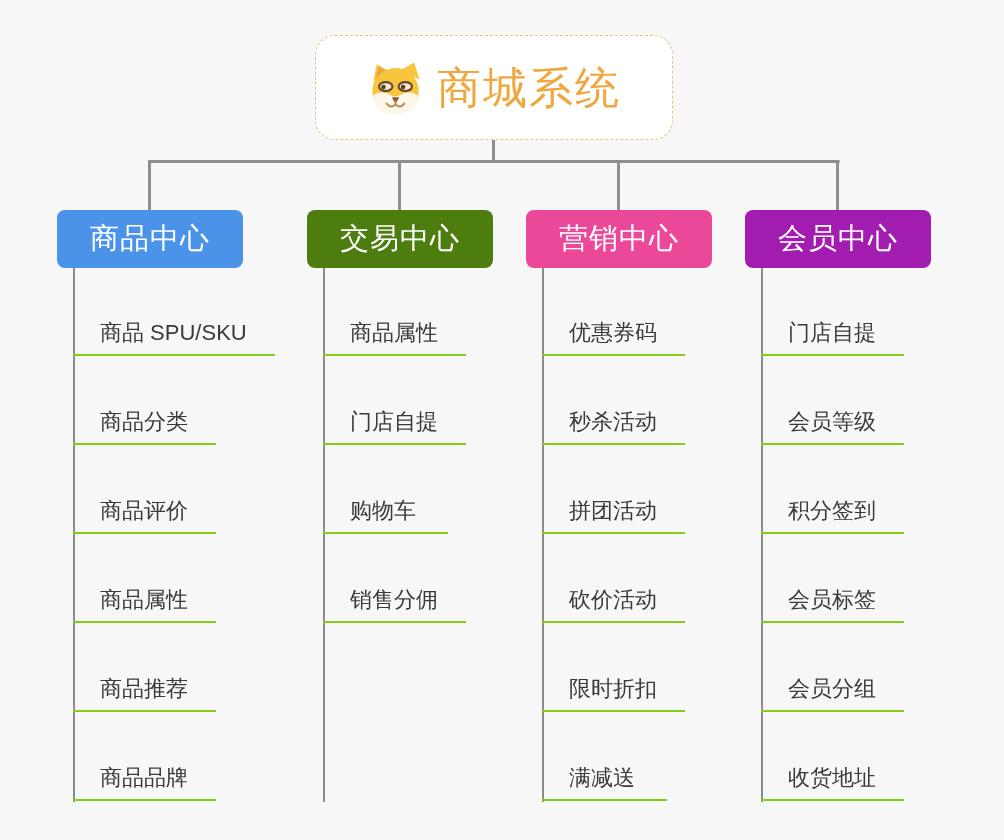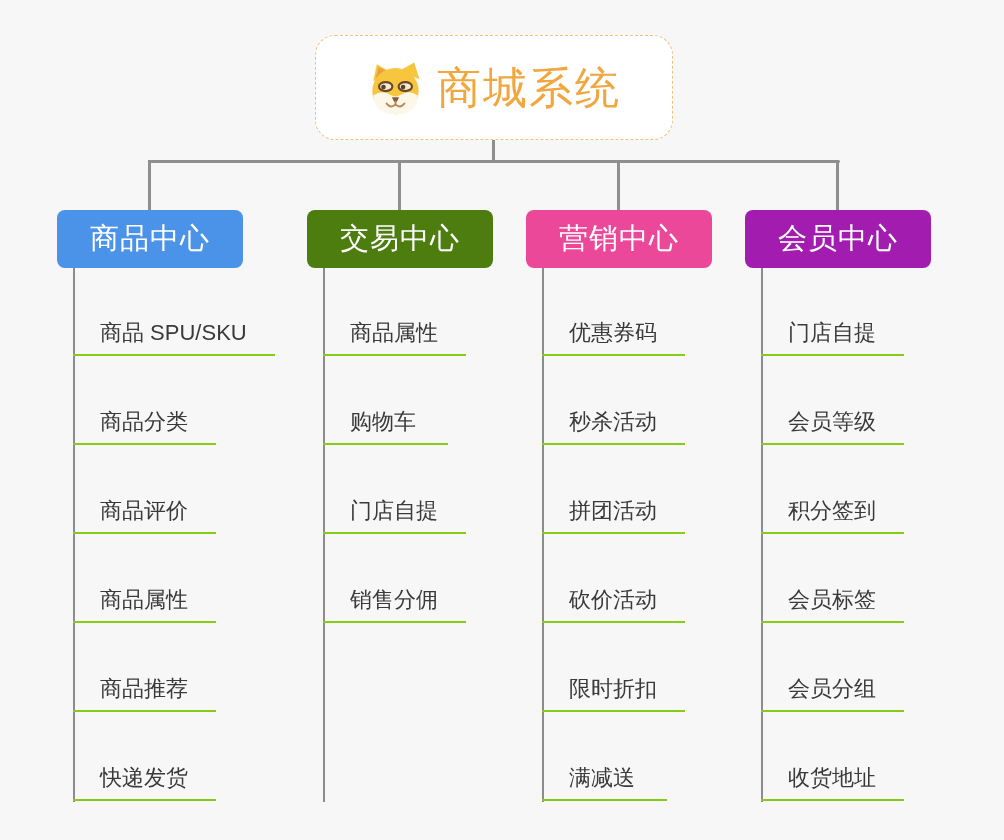--- a/index.html
+++ b/index.html
@@ -102,27 +102,27 @@
   <div class="branch b4" style="background: #a21caf;">
     <span>会员中心</span>
   </div>
 
   <div class="col c1">
     <div class="leaf">商品 SPU/SKU</div>
     <div class="leaf">商品分类</div>
     <div class="leaf">商品评价</div>
     <div class="leaf">商品属性</div>
     <div class="leaf">商品推荐</div>
-    <div class="leaf">快递发货</div>
+    <div class="leaf">商品品牌</div>
   </div>
 
   <div class="col c2">
     <div class="leaf">商品属性</div>
+    <div class="leaf">门店自提</div>
     <div class="leaf">购物车</div>
-    <div class="leaf">门店自提</div>
     <div class="leaf">销售分佣</div>
   </div>
 
   <div class="col c3">
     <div class="leaf">优惠券码</div>
     <div class="leaf">秒杀活动</div>
     <div class="leaf">拼团活动</div>
     <div class="leaf">砍价活动</div>
     <div class="leaf">限时折扣</div>
     <div class="leaf">满减送</div>

